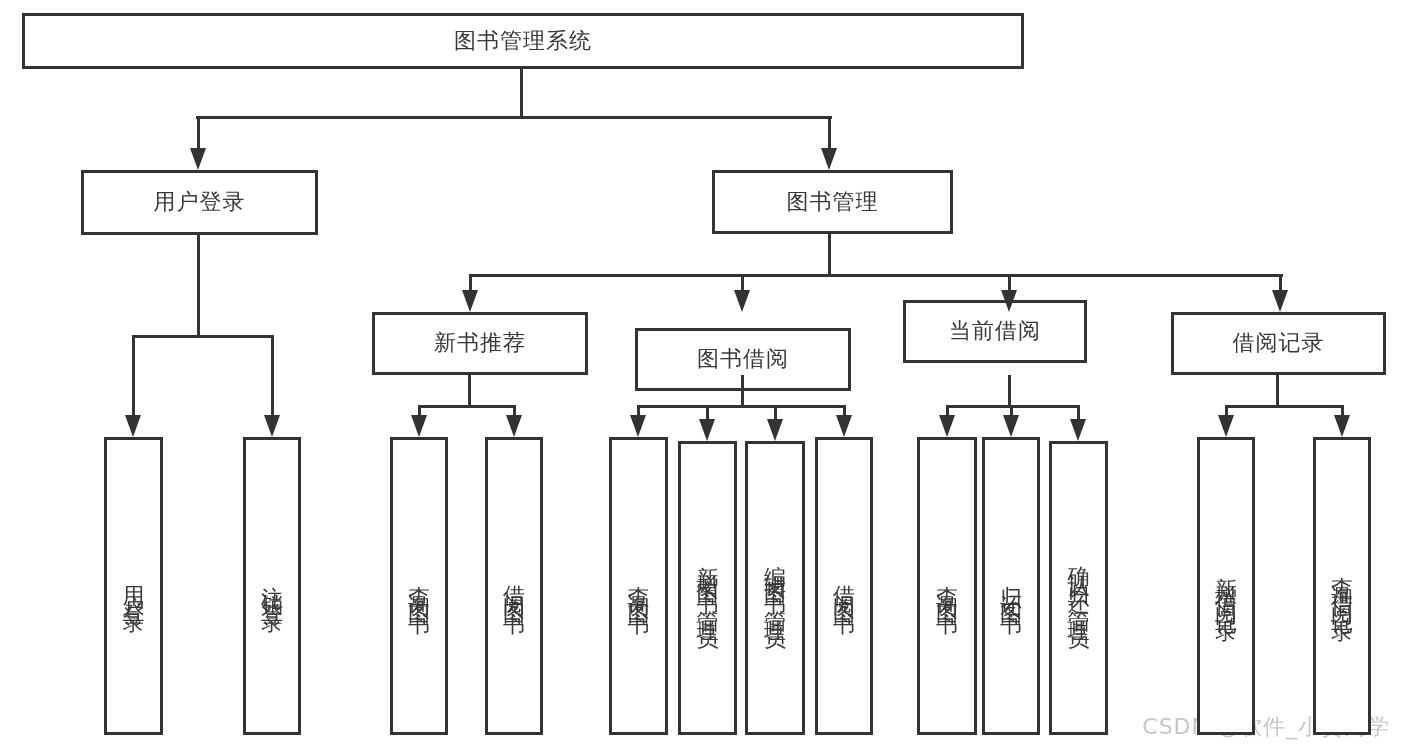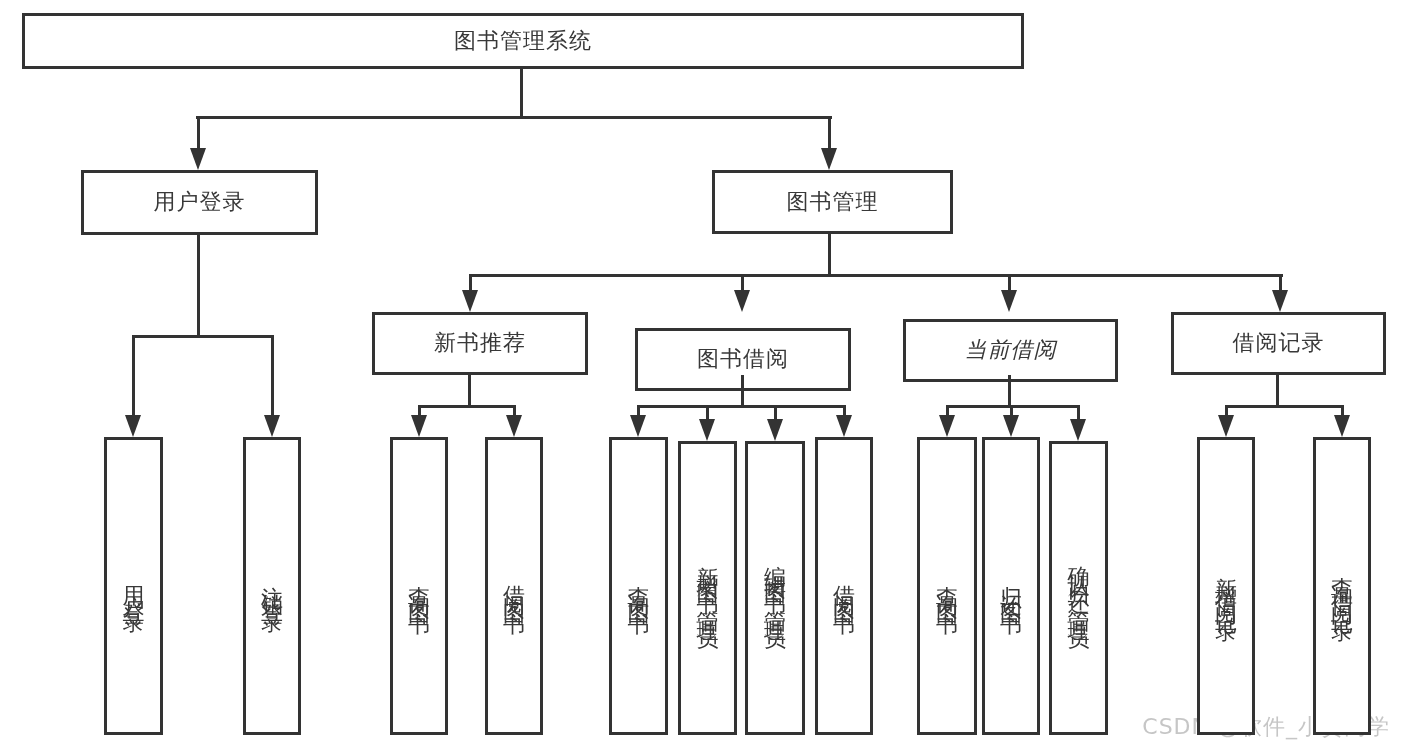--- a/index.html
+++ b/index.html
@@ -71,21 +71,21 @@
     </div>
     <div class="node h" style="left: 712px; top: 170px; width: 241px; height: 64px;">
       <span class="label">图书管理</span>
     </div>
     <div class="node h" style="left: 362px; top: 312px; width: 216px; height: 63px; margin-left: 10px;">
       <span class="label">新书推荐</span>
     </div>
     <div class="node h" style="left: 635px; top: 328px; width: 216px; height: 63px;">
       <span class="label">图书借阅</span>
     </div>
-    <div class="node h" style="left: 903px; top: 319px; width: 215px; height: 63px; font-style: italic;">
+    <div class="node h" style="left: 903px; top: 300px; width: 184px; height: 63px;">
       <span class="label">当前借阅</span>
     </div>
     <div class="node h" style="left: 1171px; top: 312px; width: 215px; height: 63px;">
       <span class="label">借阅记录</span>
     </div>
     <div class="node v" style="left: 104px; top: 437px; width: 59px; height: 298px;">
       <span class="label">用户登录</span>
     </div>
     <div class="node v" style="left: 243px; top: 437px; width: 58px; height: 298px;">
       <span class="label">注销登录</span>

